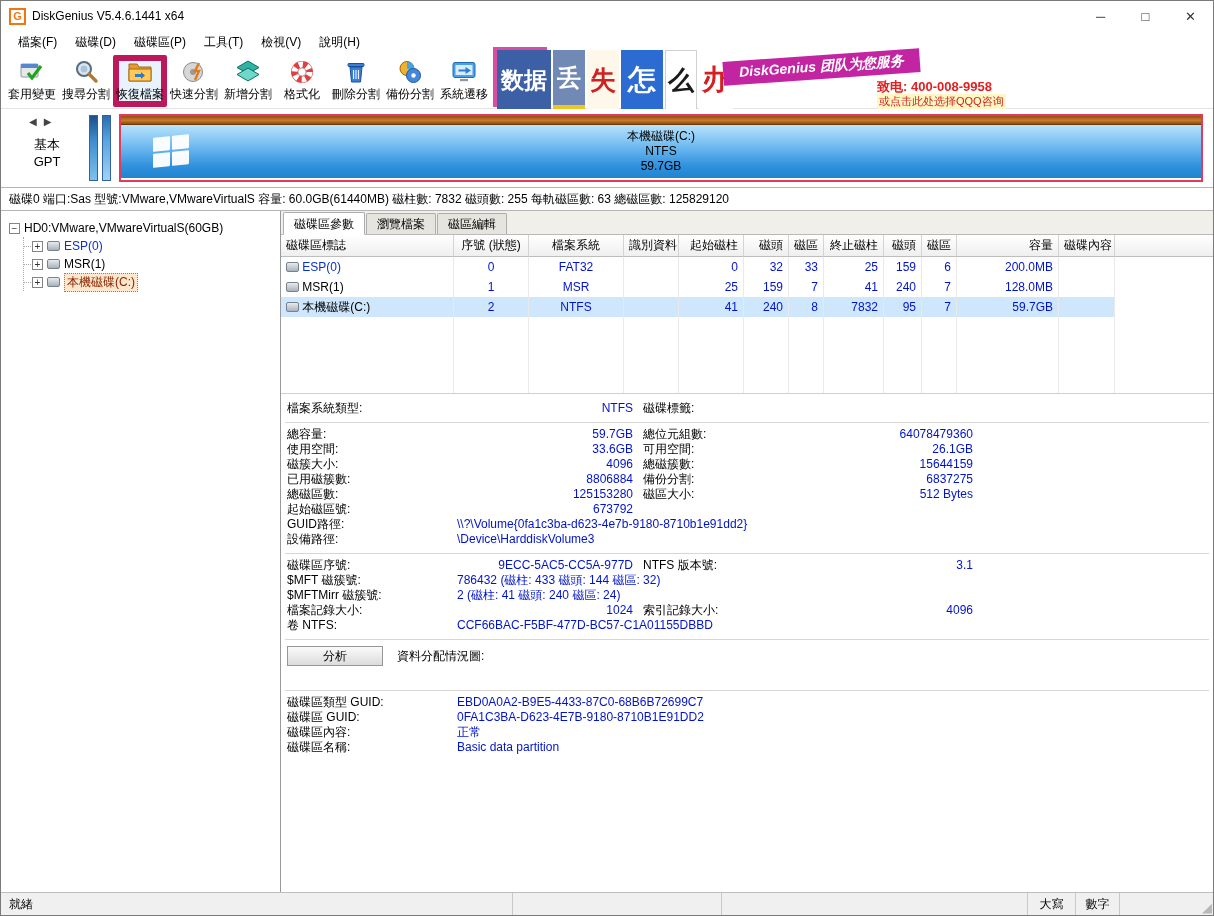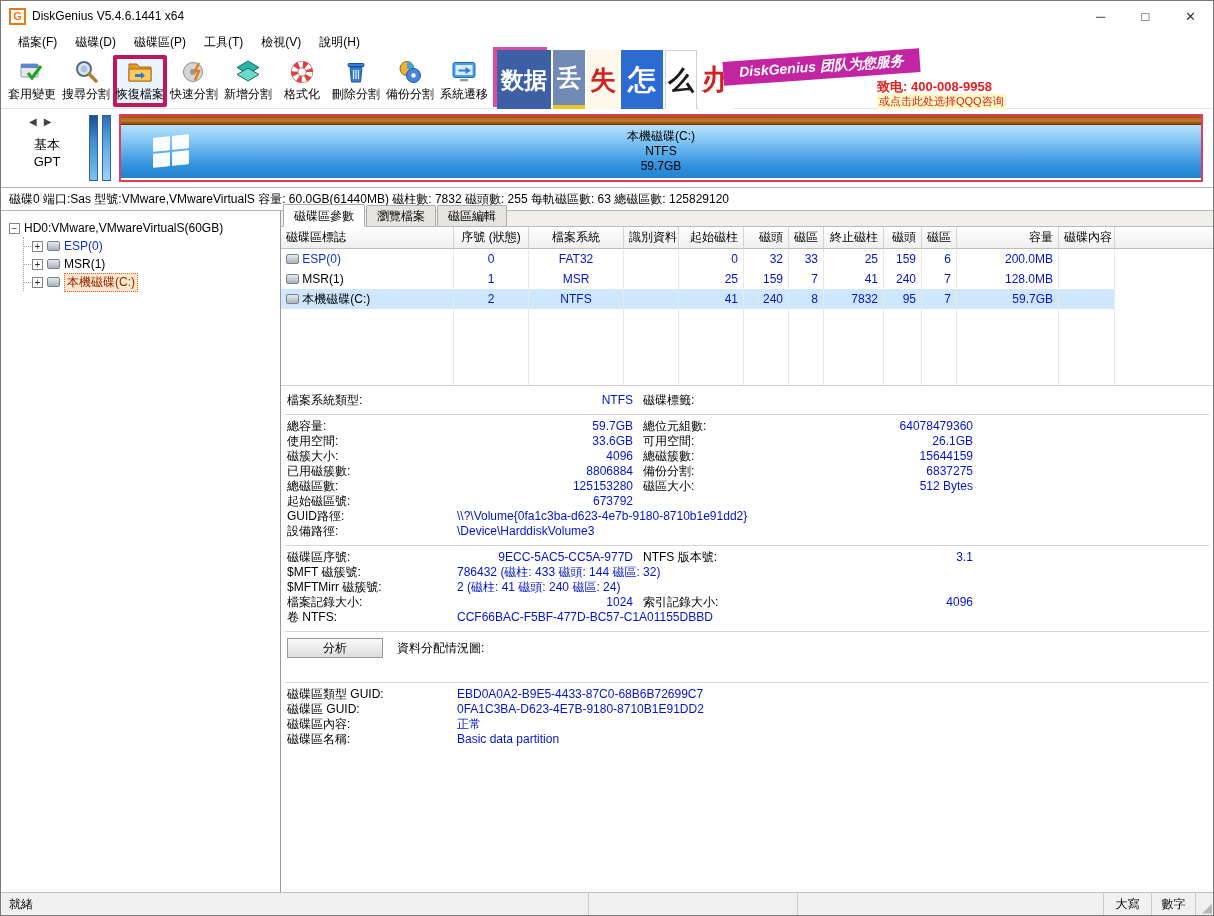--- a/index.html
+++ b/index.html
@@ -13,21 +13,21 @@
   .wincontrols{margin-left:auto;display:flex;height:30px}
   .wbtn{width:45px;display:flex;align-items:center;justify-content:center;font-size:13px;color:#333;cursor:default}
 
   
   .menubar{height:22px;display:flex;align-items:center;padding-left:8px;background:#fff}
   .mitem{padding:0 9px;line-height:22px}
 
   
   .toolbar{height:56px;display:flex;align-items:center;padding-left:4px;background:#fff;border-bottom:1px solid #e3e3e3;position:relative}
   .tbtn{width:54px;height:52px;display:flex;flex-direction:column;align-items:center;justify-content:center;border:1px solid transparent}
-  .tbtn.active{background:#e8f3fd;border:4px solid #be185d;border-radius:2px}
+  .tbtn.active{background:#e8f3fd;border:6px solid #be185d;border-radius:2px}
   .tbtn .ticon{width:26px;height:26px;display:block}
   .tbtn .tlabel{margin-top:1px;white-space:nowrap}
 
   
   .banner{position:relative;width:502px;height:54px;margin-left:6px;flex:none}
   .tiles{position:absolute;left:0;top:3px;display:flex;align-items:center;gap:2px;height:47px}
   .tile{height:60px;display:flex;align-items:center;justify-content:center;font-weight:bold}
   .t1{width:54px;background:#3c5fa6;color:#fff;font-size:23px;box-shadow:-4px -3px 0 #d64fa0}
   .t2{width:32px;background:#7189b5;color:#fff;font-size:24px;border-bottom:5px solid #edc623}
   .t3{width:32px;background:#fdf8ea;color:#cf2121;font-size:26px}
@@ -65,21 +65,21 @@
   .children .titem{position:relative;padding-left:8px}
   .children .titem::before{content:"";position:absolute;left:0;top:9px;width:7px;border-top:1px dotted #aaa}
   .hdicon{width:13px;height:10px;flex:none;display:inline-block;background:linear-gradient(180deg,#e7ebef,#a9b1bb);border:1px solid #78828c;border-radius:2px}
   .nm-blue{color:#0a2fd0}
   .nm-dark{color:#000}
   .sel-label{background:#fde7cd;border:1px dotted #e0622a;color:#8b2500;padding:0 2px}
 
   .rightpanel{flex:1;min-width:0;display:flex;flex-direction:column;background:#fff}
 
   
-  .tabsbar{height:16px;background:#f1efe9;border-bottom:1px solid #b9b9b9;display:flex;align-items:flex-end;padding-left:2px}
+  .tabsbar{height:24px;background:#f1efe9;border-bottom:1px solid #b9b9b9;display:flex;align-items:flex-end;padding-left:2px}
   .tab{padding:0 10px;line-height:20px;height:21px;border:1px solid #aeaeae;border-bottom:none;background:#e6e4de;margin-right:1px;border-radius:2px 2px 0 0}
   .tab.active{background:#fff;height:23px;margin-bottom:-1px;border-bottom:1px solid #fff;line-height:22px}
 
   
   .tgrid{display:grid;grid-template-columns:173px 75px 95px 55px 65px 45px 35px 60px 38px 35px 102px 56px minmax(0,1fr)}
   .tgrid > :nth-child(2),.tgrid > :nth-child(3),.tgrid > :nth-child(4),.tgrid > :nth-child(12){text-align:center}
   .tgrid > :nth-child(5),.tgrid > :nth-child(6),.tgrid > :nth-child(7),.tgrid > :nth-child(8),
   .tgrid > :nth-child(9),.tgrid > :nth-child(10),.tgrid > :nth-child(11){text-align:right}
   .th{height:22px;line-height:21px;padding:0 5px;background:linear-gradient(#ffffff,#efefef);border-right:1px solid #d4d4d4;border-bottom:1px solid #bdbdbd;white-space:nowrap;overflow:hidden}
   .th:last-child{border-right:none}
@@ -99,21 +99,21 @@
   .dl2{padding-left:10px}
   .dv{color:#0013cc;text-align:right;white-space:nowrap}
   .dw{grid-column:2/6;color:#0013cc;text-align:left;white-space:nowrap;overflow:hidden}
   .arow{display:flex;align-items:center;padding:6px 0 24px 2px;border-bottom:1px solid #d6d6d6}
   .analyzebtn{width:96px;height:20px;background:linear-gradient(#fafafa,#dcdcdc);border:1px solid #979797;font-size:12px;font-family:inherit}
   .alloclabel{margin-left:14px}
 
   
   .sb{position:absolute;left:0;right:0;bottom:0;height:23px;background:#f0f0f0;border-top:1px solid #bfbfbf;display:flex;align-items:stretch}
   .sbc{border-right:1px solid #c9c9c9;display:flex;align-items:center;padding:0 8px;white-space:nowrap}
-  .sbc.c1{width:588px}
+  .sbc.c1{width:512px}
   .sbc.c2{width:209px}
   .sbc.c3{width:306px}
   .sbc.c4{width:48px;justify-content:center}
   .sbc.c5{width:44px;justify-content:center}
   .grip{flex:1;border-right:none;display:flex;align-items:flex-end;justify-content:flex-end;color:#b8b8b8;font-size:13px;line-height:13px;padding:0 1px 1px 0}
 </style>
 </head>
 <body>
 
 <div class="titlebar">

